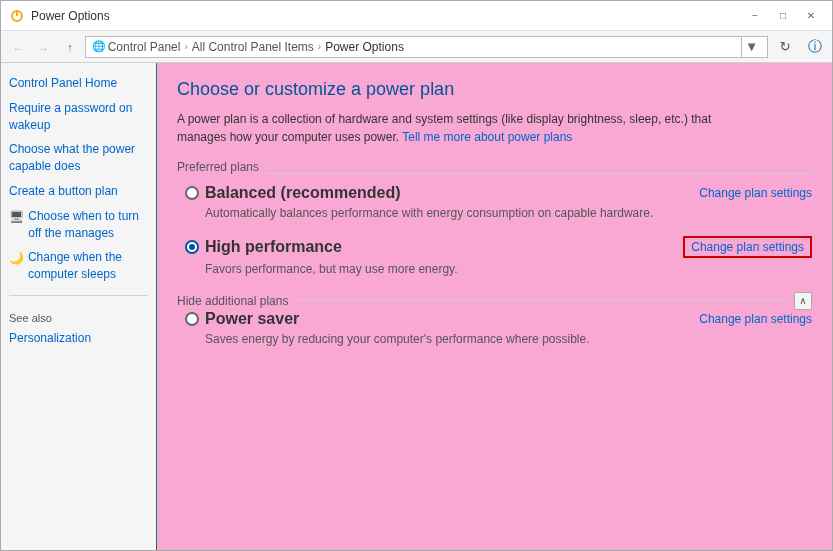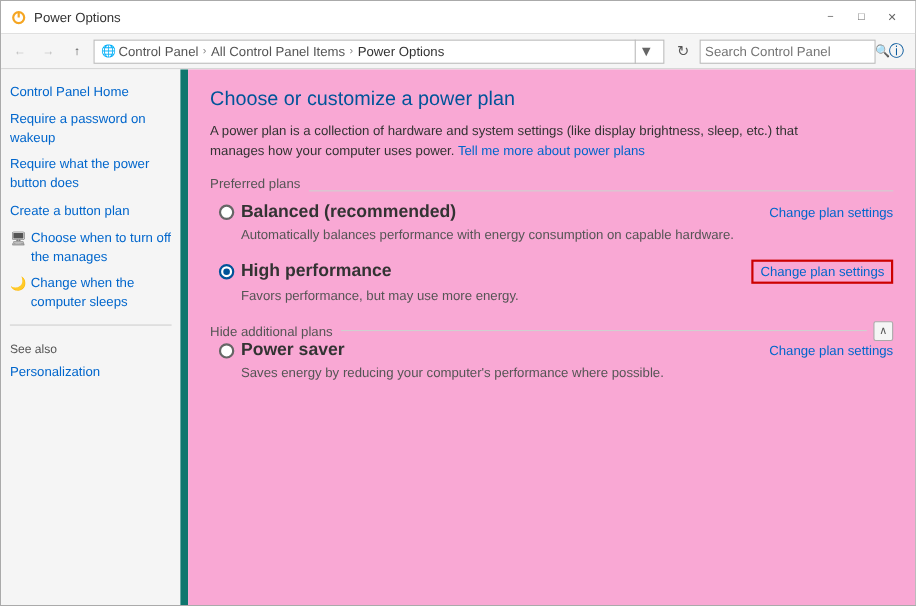--- a/index.html
+++ b/index.html
@@ -192,23 +192,23 @@
 
     
     .main-area {
       display: flex;
       flex: 1;
       overflow: hidden;
     }
 
     
     .sidebar {
-      width: 170px;
+      width: 156px;
       background: #f5f5f5;
-      border-right: 7px solid #0f766e;
+      border-right: 1px solid #0f766e;
       padding: 12px 8px;
       flex-shrink: 0;
       overflow-y: auto;
     }
 
     .sidebar-link {
       display: flex;
       align-items: flex-start;
       color: #0066cc;
       text-decoration: none;
@@ -422,39 +422,35 @@
       <span class="breadcrumb-sep">›</span>
       <span class="breadcrumb-link">All Control Panel Items</span>
       <span class="breadcrumb-sep">›</span>
       <span class="breadcrumb-current">Power Options</span>
       <div style="flex:1;"></div>
       <button class="breadcrumb-dropdown">▼</button>
     </div>
 
     <button class="refresh-btn">↻</button>
 
-    <div class="search-box">
-      <input class="search-input" type="text" placeholder="Search Control Panel" style="">
-      <span class="search-icon">🔍</span>
-    </div>
 
     <button class="help-btn">ⓘ</button>
   </div>
 
   <div class="main-area">
 
     <div class="sidebar">
       <a class="sidebar-link">
         <span>Control Panel Home</span>
       </a>
       <a class="sidebar-link">
         <span>Require a password on wakeup</span>
       </a>
       <a class="sidebar-link">
-        <span>Require what the power button does</span>
+        <span>Choose what the power capable does</span>
       </a>
       <a class="sidebar-link">
         <span>Create a button plan</span>
       </a>
       <a class="sidebar-link">
         <span style="color:#555;font-size:12px;margin-top:1px;">🖥</span>
         <span>Choose when to turn off the manages</span>
       </a>
       <a class="sidebar-link">
         <span style="color:#555;font-size:12px;margin-top:1px;">🌙</span>

